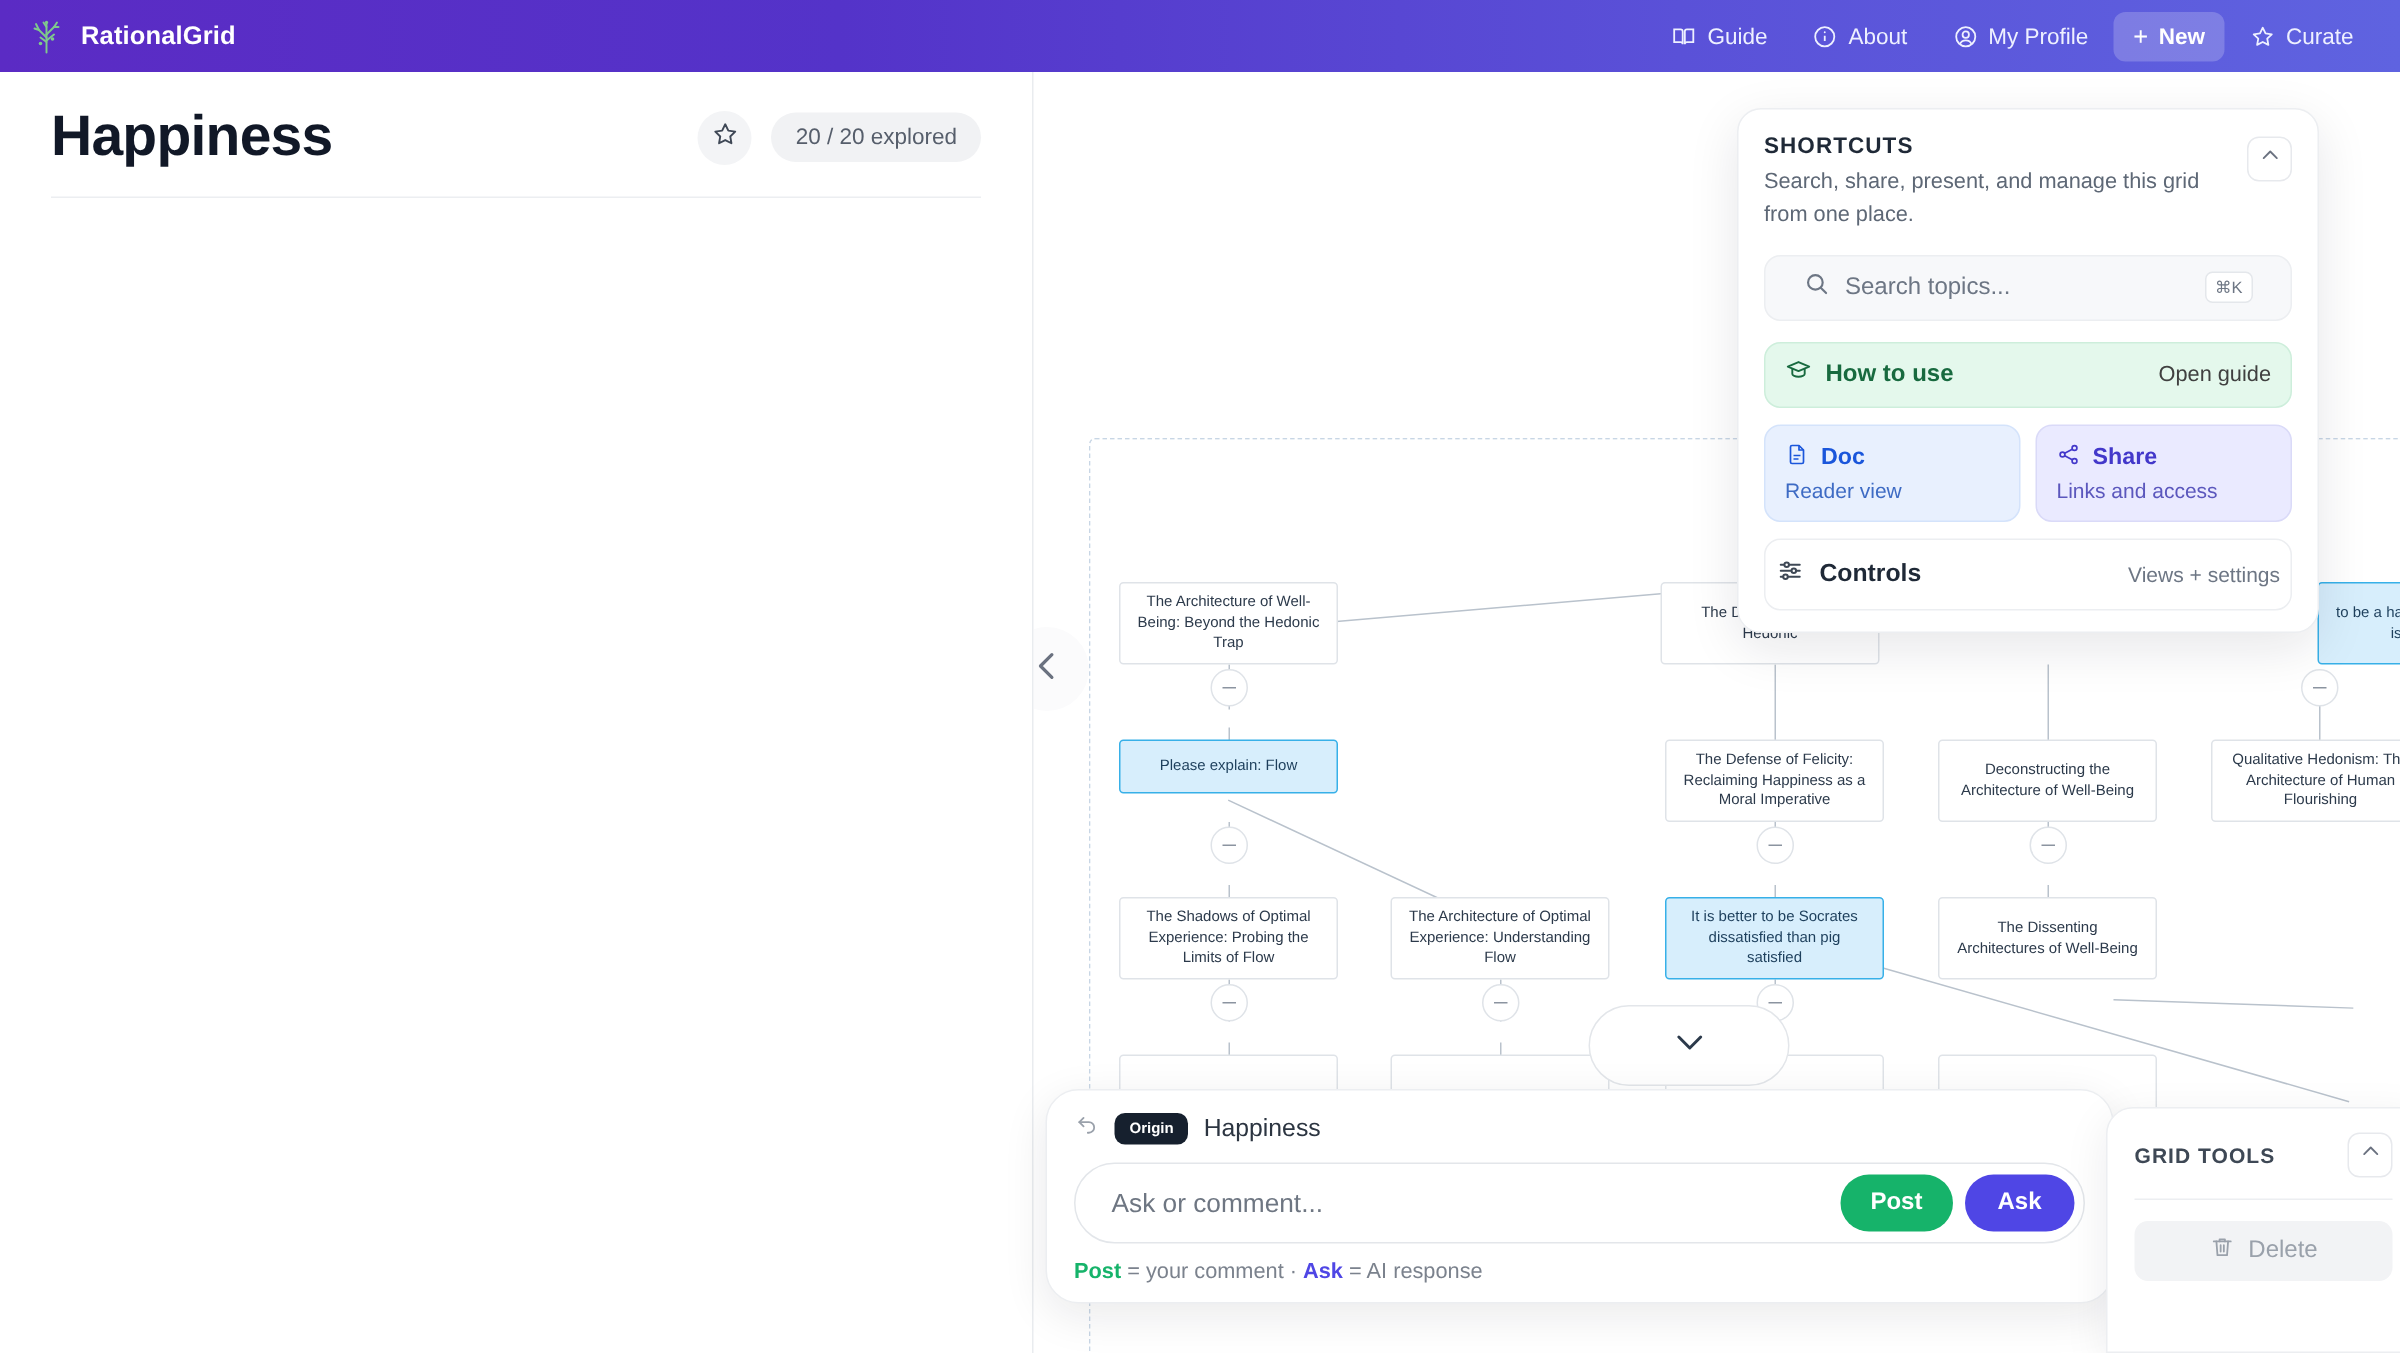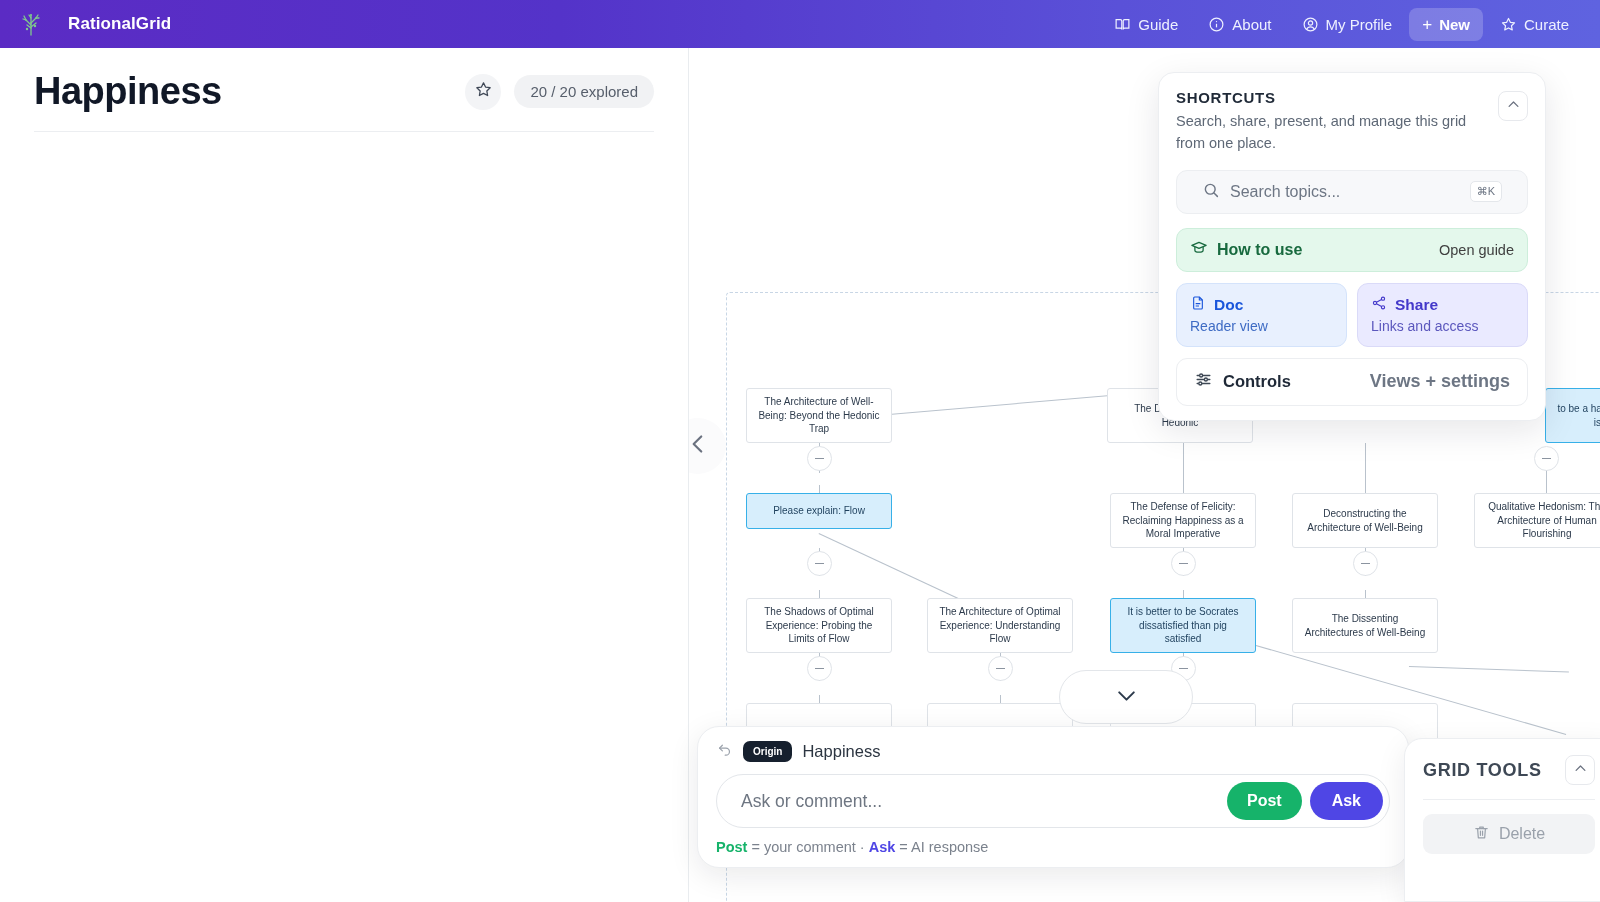--- a/index.html
+++ b/index.html
@@ -11,21 +11,21 @@
     color: #1f2937;
   }
   #app { position: relative; width: 1600px; height: 902px; overflow: hidden; }
 
   
   .topbar {
     position: absolute; top: 0; left: 0; width: 1600px; height: 48px;
     background: linear-gradient(90deg, #5b2bc4 0%, #5433c9 35%, #5a51d8 70%, #5f63e0 100%);
     display: flex; align-items: center; z-index: 40;
   }
-  .brand { display: flex; align-items: center; gap: 24px; padding-left: 18px; }
+  .brand { display: flex; align-items: center; gap: 10px; padding-left: 18px; }
   .brand-logo { width: 26px; height: 26px; display: block; }
   .brand-name { color: #fff; font-size: 17px; font-weight: 700; letter-spacing: .1px; }
   .nav { margin-left: auto; display: flex; align-items: center; gap: 4px; padding-right: 18px; }
   .nav-item {
     display: flex; align-items: center; gap: 7px;
     color: #eef0ff; font-size: 15px; font-weight: 500;
     padding: 8px 13px; border-radius: 8px; cursor: pointer; white-space: nowrap;
   }
   .nav-item svg { display:block; }
   .nav-item.new {
@@ -128,24 +128,24 @@
   .card-share .t, .card-share svg { color: #4338ca; }
   .card-share .d { color: #5b57bd; }
   .card-present { background: #fbeafb; border: 1px solid #f3d8f3; }
   .card-present .t, .card-present svg { color: #a020a0; }
   .card-present .d { color: #b44ab4; }
   .card-high { background: #fdf3d5; border: 1px solid #f6e3ae; }
   .card-high .t, .card-high svg { color: #9a5b09; }
   .card-high .d { color: #b07b1f; }
   .sc-controls {
     margin-top: 11px; height: 48px; border: 1px solid #eceef1; border-radius: 11px;
-    display: flex; align-items: center; padding: 0 17px; gap: 10px; background: #fff; cursor: pointer;
+    display: flex; align-items: center; padding: 0 7px; gap: 10px; background: #fff; cursor: pointer;
   }
   .sc-controls .t { font-size: 16.5px; font-weight: 700; color: #1f2937; }
-  .sc-controls .d { margin-left: auto; font-size: 18px; color: #6d7684; font-weight: bold; }
+  .sc-controls .d { margin-left: auto; font-size: 14px; color: #6d7684; }
 
   
   .composer {
     position: absolute; left: 697px; top: 726px; width: 712px;
     background: #fff; border: 1px solid #eceef1; border-radius: 22px;
     box-shadow: 0 8px 30px rgba(18,24,38,.09); padding: 14px 18px 12px 18px; z-index: 35;
   }
   .comp-top { display: flex; align-items: center; gap: 10px; }
   .origin-chip {
     background: #16202e; color: #fff; font-size: 10px; font-weight: 700;
@@ -169,21 +169,21 @@
   .comp-hint .p { color: #16b36a; font-weight: 700; }
   .comp-hint .a { color: #4f46e5; font-weight: 700; }
 
   
   .gridtools {
     position: absolute; left: 1404px; top: 738px; width: 210px; height: 164px;
     background: #fff; border: 1px solid #eceef1; border-top-left-radius: 18px;
     box-shadow: 0 8px 30px rgba(18,24,38,.08); padding: 16px 18px; z-index: 36;
   }
   .gt-head { display: flex; align-items: center; }
-  .gt-title { font-size: 18px; font-weight: 700; color: #3e4855; letter-spacing: .7px; }
+  .gt-title { font-size: 14px; font-weight: 700; color: #3e4855; letter-spacing: .7px; }
   .gt-collapse {
     margin-left: auto; width: 30px; height: 30px; border: 1px solid #e7e9ed; border-radius: 8px;
     display: flex; align-items: center; justify-content: center; cursor: pointer; background:#fff;
   }
   .gt-div { margin-top: 14px; height: 1px; background: #eceef1; }
   .gt-delete {
     margin-top: 14px; height: 40px; background: #f2f3f5; border-radius: 9px;
     display: flex; align-items: center; justify-content: center; gap: 9px;
     font-size: 16px; color: #9aa1ab; cursor: pointer;
   }

